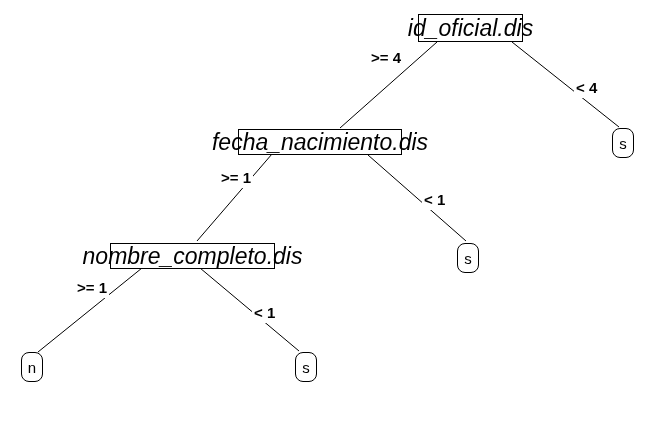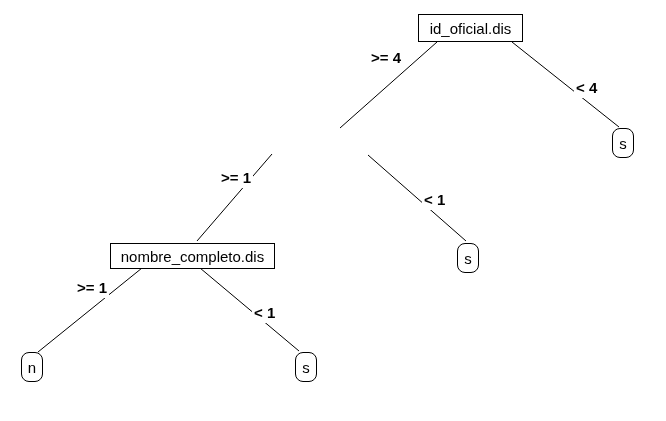--- a/index.html
+++ b/index.html
@@ -22,23 +22,24 @@
     top: 0;
   }
   .dnode {
     position: absolute;
     box-sizing: border-box;
     border: 1px solid #000000;
     background: #ffffff;
     display: flex;
     align-items: center;
     justify-content: center;
-    font-size: 15px;
+    font-size: 23px;
     line-height: 1;
     white-space: nowrap;
+    font-style: italic;
   }
   .leaf {
     position: absolute;
     box-sizing: border-box;
     border: 1px solid #000000;
     border-radius: 8px;
     background: #ffffff;
     display: flex;
     align-items: center;
     justify-content: center;
@@ -70,20 +71,21 @@
   </svg>
 
   <div class="elabel" style="left:369px; top:49px;">&gt;= 4</div>
   <div class="elabel" style="left:574px; top:79px;">&lt; 4</div>
   <div class="elabel" style="left:219px; top:169px;">&gt;= 1</div>
   <div class="elabel" style="left:422px; top:191px;">&lt; 1</div>
   <div class="elabel" style="left:75px;  top:279px;">&gt;= 1</div>
   <div class="elabel" style="left:252px; top:304px;">&lt; 1</div>
 
   <div class="dnode" style="left:418px; top:14px;  width:105px; height:28px;">id_oficial.dis</div>
+  <div class="dnode" style="left:238px; top:129px; width:164px; height:26px;">fecha_nacimiento.dis</div>
   <div class="dnode" style="left:87px;  top:243px; width:165px; height:26px;margin-left:23px;">nombre_completo.dis</div>
 
   <div class="leaf" style="left:612px; top:128px; width:22px; height:30px;">s</div>
   <div class="leaf" style="left:457px; top:243px; width:22px; height:30px;">s</div>
   <div class="leaf" style="left:21px;  top:352px; width:22px; height:30px;">n</div>
   <div class="leaf" style="left:295px; top:352px; width:22px; height:30px;">s</div>
 
 </div>
 
 </body></html>

